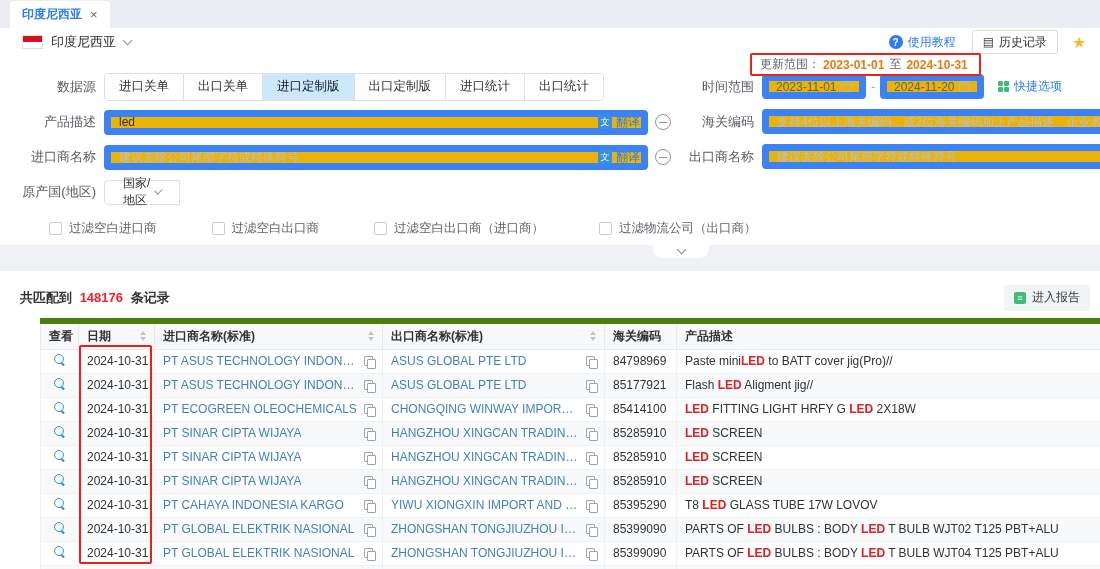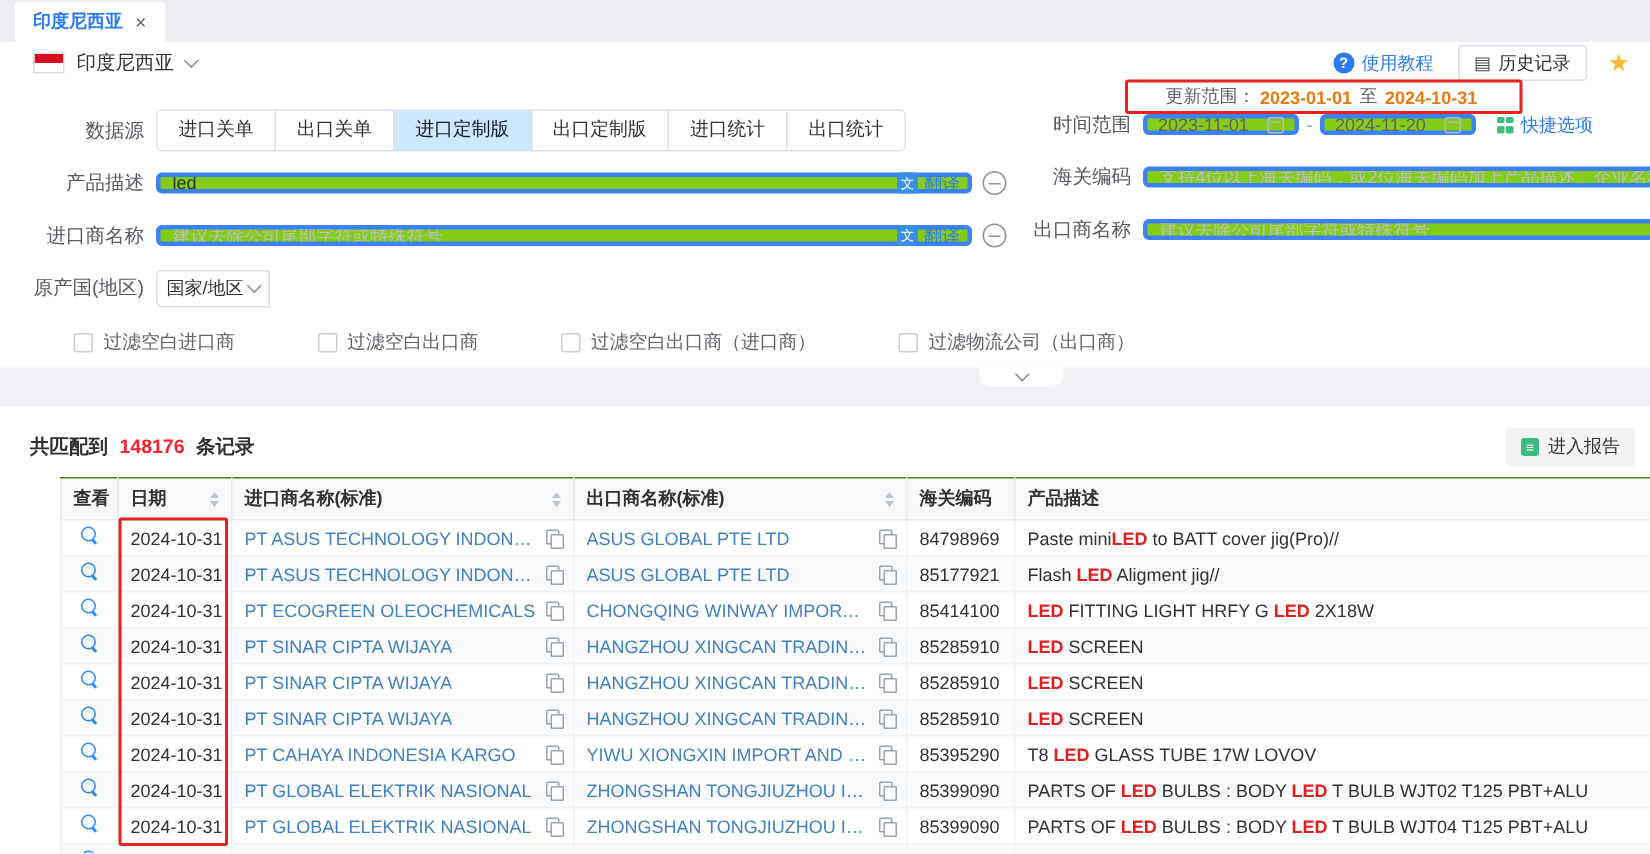--- a/index.html
+++ b/index.html
@@ -24,58 +24,58 @@
   .link-blue { color:#2b7cf0; font-size:12px; display:flex; align-items:center; gap:5px; cursor:pointer; }
   .q-icon { width:14px; height:14px; border-radius:50%; background:#2b7cf0; color:#fff; font-size:10px; font-weight:700;
             display:inline-flex; align-items:center; justify-content:center; }
   .history-btn { margin-left:16px; height:24px; border:1px solid #d9dce3; border-radius:3px; background:#fff;
                  display:flex; align-items:center; gap:5px; padding:0 10px; font-size:12px; color:#303133; cursor:pointer; }
   .doc-icon { font-size:12px; color:#45484d; line-height:1; }
   .star-icon { color:#f7ba2a; font-size:16px; margin-left:14px; width:18px; overflow:hidden; }
 
   
   .update-box { position:absolute; left:750px; top:53px; height:23px; border:2px solid #e8231d; border-radius:2px;
-                display:flex; align-items:center; padding:0 25px; font-size:12px; background:#fff; z-index:5; }
+                display:flex; align-items:center; padding:0 8px; font-size:12px; background:#fff; z-index:5; }
   .update-box .lab { color:#5f6368; }
   .update-box .dt { color:#e87a10; font-weight:700; margin:0 3px; }
   .update-box .to { color:#5f6368; margin:0 2px; }
 
   
   .search { background:#fff; padding:18px 0 6px 8px; position:relative; }
   .frow { position:relative; height:26px; margin-bottom:9px; display:flex; align-items:center; }
   .flabel { width:88px; text-align:right; margin-right:8px; font-size:13px; color:#565a5f; flex:none; }
   .seg { display:flex; border:1px solid #dcdfe6; border-radius:4px; overflow:hidden; }
   .seg .seg-btn { padding:0 14px; height:26px; line-height:25px; font-size:12.5px; color:#303133; background:#fff;
                   border-left:1px solid #dcdfe6; cursor:pointer; white-space:nowrap; }
   .seg .seg-btn:first-child { border-left:none; }
   .seg .seg-btn.active { background:#cde7fb; color:#0f172a; }
 
   .inp-wrap { position:relative; display:flex; align-items:center; }
-  .inp { height:14px; border:3px solid #3b82f6; border-radius:4px; font-size:12px; color:#303133; padding:0 8px;
-         font-family:inherit; outline:none; background:#84cc16; }
+  .inp { height:25px; border:7px solid #3b82f6; border-radius:4px; font-size:12px; color:#303133; padding:0 8px;
+         font-family:inherit; outline:none; background:#eab308; }
   .inp::placeholder { color:#bcc0c6; }
   .trans-btn { position:absolute; right:8px; display:flex; align-items:center; gap:4px; color:#2b7cf0; font-size:12px; cursor:pointer; }
   .trans-ico { width:14px; height:14px; background:#3a8ee6; border-radius:2px; color:#fff; font-size:9px;
                display:inline-flex; align-items:center; justify-content:center; }
   .minus-circle { width:16px; height:16px; border:1px solid #909399; border-radius:50%; margin-left:7px; position:relative; cursor:pointer; flex:none; }
   .minus-circle::after { content:""; position:absolute; left:3px; right:3px; top:6.5px; height:1.4px; background:#909399; }
 
   .right-half { position:absolute; left:676px; top:0; display:flex; align-items:center; }
   .rlabel { width:70px; text-align:right; margin-right:8px; font-size:13px; color:#565a5f; flex:none; }
   .date-inp { width:104px; display:flex; align-items:center; justify-content:space-between; padding:0 7px; }
   .date-inp .dval { font-size:12px; color:#5f6368; }
   .cal-icon { width:11px; height:11px; border:1px solid #b6bac1; border-radius:2px; position:relative; }
   .cal-icon::before { content:""; position:absolute; left:1px; right:1px; top:2px; height:1px; background:#b6bac1; }
   .dash { color:#9aa0a6; margin:0 5px; font-size:12px; }
   .quick { margin-left:14px; }
   .grid-ico { width:11px; height:11px; display:grid; grid-template-columns:1fr 1fr; grid-template-rows:1fr 1fr; gap:1.5px; }
   .grid-ico i { background:#3dbd7d; border-radius:1px; }
 
   .origin-sel { width:76px; height:25px; border:1px solid #dcdfe6; border-radius:4px 0 0 4px; display:flex; align-items:center;
-                justify-content:space-between; padding:0 6px; font-size:12px; color:#303133; background:#fff; cursor:pointer; }
+                justify-content:space-between; padding:0 18px; font-size:12px; color:#303133; background:#fff; cursor:pointer; }
   .origin-sel .chev { margin:0 0 3px 0; }
   .origin-inp { width:476px; border-left:none; border-radius:0 4px 4px 0; }
   .inp-chev { position:absolute; right:10px; }
 
   .cbrow { display:flex; align-items:center; gap:26px; padding:6px 0 2px 12px; }
   .cb { display:flex; align-items:center; gap:7px; font-size:12.5px; color:#5f6368; cursor:pointer;margin-left:29px; }
   .cb .box { width:13px; height:13px; border:1px solid #c9ccd3; border-radius:2px; background:#fff; }
 
   
   .band { height:26px; background:#eff1f5; position:relative; }
@@ -90,21 +90,21 @@
   .res-line .cnt { color:#f5222d; margin:0 4px; }
   .report-btn { height:26px; background:#f2f3f5; border:none; border-radius:3px; display:flex; align-items:center; gap:6px;
                 padding:0 10px; font-size:12px; color:#303133; cursor:pointer; font-family:inherit; }
   .rep-ico { width:12px; height:12px; background:#3dbd7d; border-radius:2px; color:#fff; font-size:9px; line-height:12px; text-align:center; }
 
   
   .tablewrap { position:relative; margin:0 0 0 20px; width:1090px; }
   table { border-collapse:collapse; table-layout:fixed; width:1090px; font-size:12px; }
   col.c-view{width:38px;} col.c-date{width:76px;} col.c-imp{width:228px;} col.c-exp{width:222px;} col.c-hs{width:72px;} col.c-desc{width:454px;}
   thead th { height:28px; background:#f7f8fa; color:#303133; font-weight:700; text-align:left; padding:0 8px;
-             border:1px solid #e7e9ec; border-left:none; border-top:1px solid #4d7c0f; white-space:nowrap; }
+             border:1px solid #e7e9ec; border-left:none; border-top:6px solid #4d7c0f; white-space:nowrap; }
   thead th:first-child { border-left:1px solid #e7e9ec; text-align:center; }
   .th-inner { display:flex; align-items:center; justify-content:space-between; }
   .sorter { display:inline-flex; flex-direction:column; gap:2px; margin-left:6px; cursor:pointer; }
   .sorter i { width:0; height:0; border-left:3.5px solid transparent; border-right:3.5px solid transparent; display:block; }
   .sorter .up { border-bottom:4px solid #c0c4cc; }
   .sorter .dn { border-top:4px solid #c0c4cc; }
   tbody td { height:24px; padding:0 8px; border-bottom:1px solid #f0f1f3; border-right:1px solid #f0f1f3;
              color:#303133; white-space:nowrap; overflow:hidden; }
   tbody td:first-child { border-left:1px solid #f0f1f3; text-align:center; }
   tbody tr:nth-child(even) { background:#f8f9fb; }

